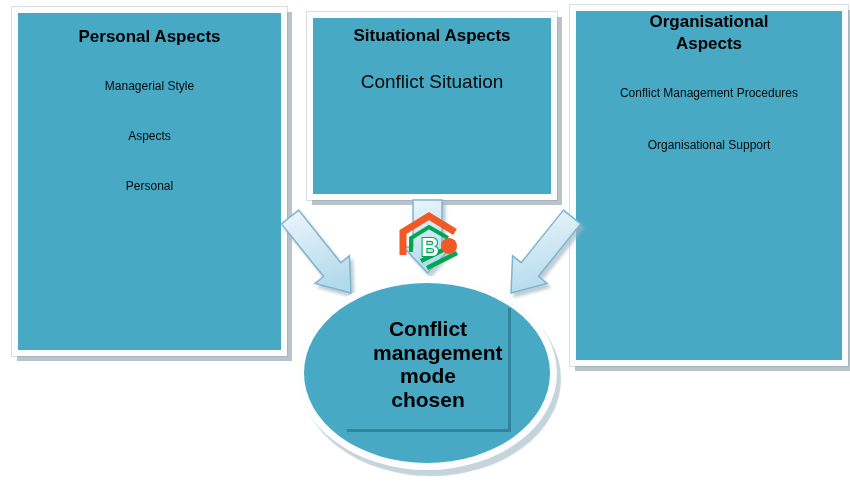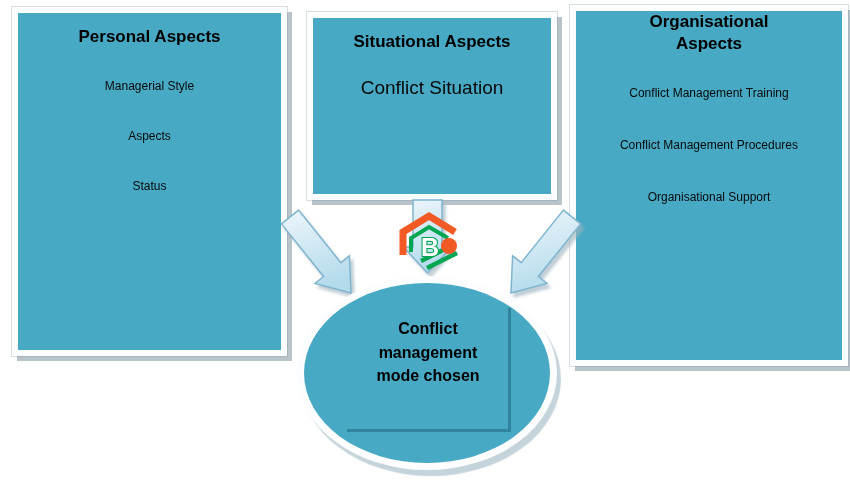--- a/index.html
+++ b/index.html
@@ -23,21 +23,21 @@
   .box-personal{left:12px;top:7px;width:263px;height:337px;}
   .box-situational{left:307px;top:12px;width:238px;height:176px;}
   .box-organisational{left:570px;top:5px;width:266px;height:349px;}
 
   .box-title{
     display:block;
     font-weight:bold;font-size:17px;line-height:22px;color:#000;
     margin:0 auto;
   }
   .box-personal .box-title{padding-top:13px;}
-  .box-situational .box-title{padding-top:13px;}
+  .box-situational .box-title{padding-top:7px;}
   .box-organisational .box-title{padding-top:0;line-height:22px;width:170px;}
 
   .box-item{display:block;font-size:12px;line-height:24px;margin:0 auto;}
   .box-personal .box-item{margin-top:26px;}
   .box-personal .box-item:first-of-type{margin-top:22px;}
   .box-situational .box-item{margin-top:23px;font-size:19px;}
   .box-organisational .box-item{margin-top:25px;line-height:27px;width:212px;}
   .box-organisational .box-item:first-of-type{margin-top:30px;}
   .box-organisational .box-item:last-of-type{}
 
@@ -60,21 +60,21 @@
     border-radius:50%;
     box-shadow:4px 6px 1px rgba(158,181,193,.6);
   }
   .inner-panel{
     position:absolute;left:347px;top:308px;width:161px;height:121px;
     border-right:3px solid rgba(25,95,120,.5);
     border-bottom:3px solid rgba(25,95,120,.5);
   }
   .mode-label{
     position:absolute;left:373px;top:317px;width:110px;
-    font-size:16px;font-weight:bold;line-height:23.5px;
+    font-size:21px;font-weight:bold;line-height:23.5px;
     text-align:center;color:#000;
   }
 
   
   .logo{position:absolute;left:396px;top:208px;width:68px;height:62px;}
   .logo-orange{stroke:var(--c-logo_orange,#f15a24);fill:none;}
   .logo-orange-fill{fill:var(--c-logo_orange,#f15a24);}
   .logo-green{stroke:var(--c-logo_green,#00a651);fill:none;}
   .logo-b{
     font-family:"Liberation Sans", sans-serif;
@@ -85,31 +85,30 @@
 </style>
 </head>
 <body>
 
 <div class="canvas">
 
   <div class="aspect-box box-personal">
     <span class="box-title">Personal Aspects</span>
     <span class="box-item">Managerial Style</span>
     <span class="box-item">Aspects</span>
-    <span class="box-item">Status</span>
+    <span class="box-item">Personal</span>
   </div>
 
   <div class="aspect-box box-situational">
     <span class="box-title">Situational Aspects</span>
     <span class="box-item">Conflict Situation</span>
   </div>
 
   <div class="aspect-box box-organisational">
     <span class="box-title">Organisational Aspects</span>
-    <span class="box-item">Conflict Management Training</span>
     <span class="box-item">Conflict Management Procedures</span>
     <span class="box-item">Organisational Support</span>
   </div>
 
   <svg class="arrows" viewBox="0 0 850 487" xmlns="http://www.w3.org/2000/svg">
     <defs>
       <linearGradient id="arrowGrad" x1="0" y1="0" x2="0.25" y2="1">
         <stop class="stop-light" offset="0"></stop>
         <stop class="stop-dark" offset="1"></stop>
       </linearGradient>

